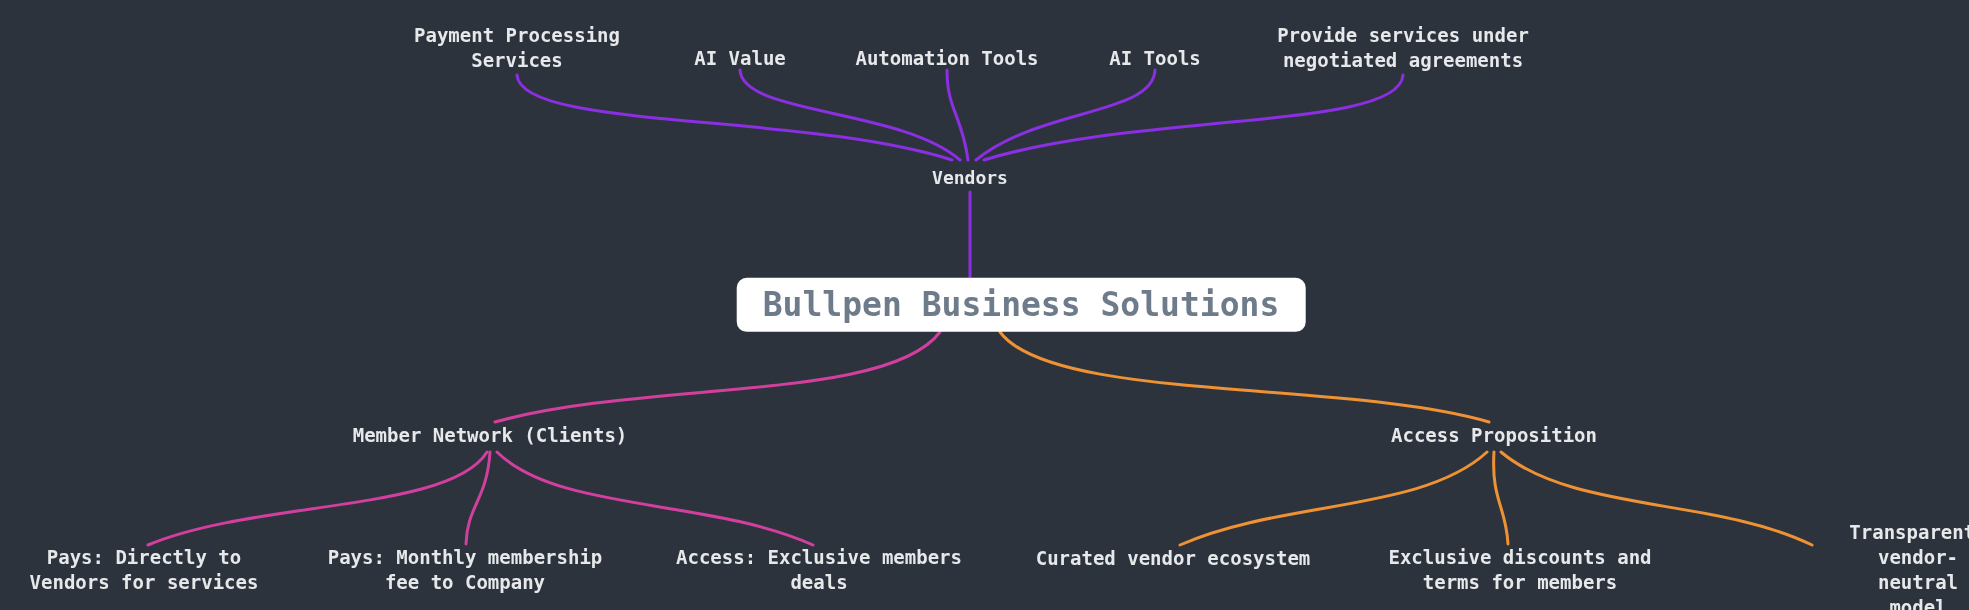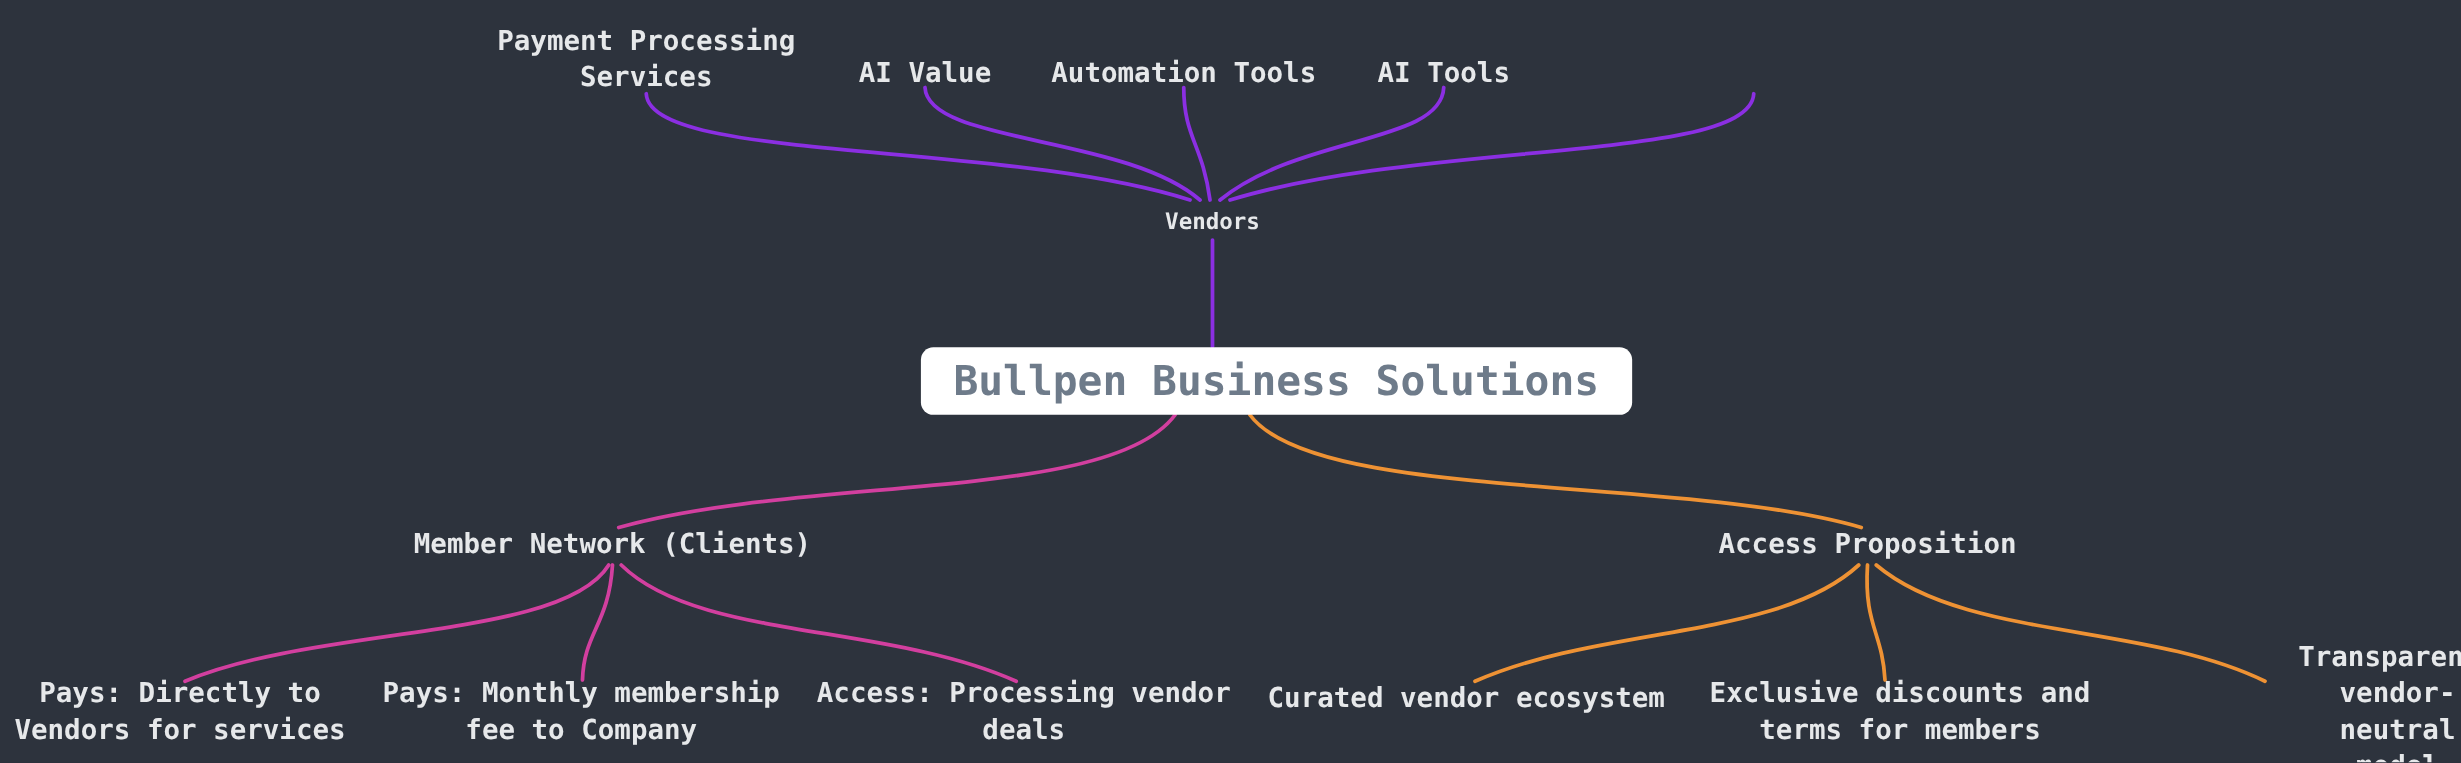--- a/index.html
+++ b/index.html
@@ -34,21 +34,21 @@
     stroke-linecap: round;
   }
   .edge-vendor { stroke: var(--vendor-branch); }
   .edge-member { stroke: var(--member-branch); }
   .edge-value  { stroke: var(--value-branch); }
   .node {
     position: absolute;
     transform: translate(-50%, -50%);
     color: var(--text);
     font-weight: bold;
-    font-size: 22px;
+    font-size: 19px;
     line-height: 1.32;
     text-align: center;
     white-space: pre-line;
   }
   .node.small {
     font-size: 18px;
   }
   .node.root {
     background: var(--root-bg);
     color: var(--root-text);
@@ -82,31 +82,33 @@
     <path class="edge-value" d="M 1487 452 C 1422 512 1282 500 1180 545"></path>
     <path class="edge-value" d="M 1494 452 C 1491 500 1506 506 1508 544"></path>
     <path class="edge-value" d="M 1501 452 C 1572 512 1716 498 1812 545"></path>
   </svg>
 
   <div class="node" style="left:517px; top:48px;">Payment Processing
 Services</div>
   <div class="node" style="left:740px; top:59px;">AI Value</div>
   <div class="node" style="left:947px; top:59px;">Automation Tools</div>
   <div class="node" style="left:1155px; top:59px;">AI Tools</div>
+  <div class="node" style="left:1403px; top:48px;">Provide services under
+negotiated agreements</div>
 
   <div class="node small" style="left:970px; top:178px;">Vendors</div>
 
   <div class="node root" style="left:1021px; top:305px;">Bullpen Business Solutions</div>
 
   <div class="node" style="left:490px; top:436px;">Member Network (Clients)</div>
   <div class="node" style="left:144px; top:570px;">Pays: Directly to
 Vendors for services</div>
   <div class="node" style="left:465px; top:570px;">Pays: Monthly membership
 fee to Company</div>
-  <div class="node" style="left:819px; top:570px;">Access: Processing vendor
+  <div class="node" style="left:819px; top:570px;">Access: Exclusive members
 deals</div>
 
   <div class="node" style="left:1494px; top:436px;">Access Proposition</div>
   <div class="node" style="left:1173px; top:559px;text-align:right;">Curated vendor ecosystem</div>
   <div class="node" style="left:1520px; top:570px;">Exclusive discounts and
 terms for members</div>
   <div class="node" style="left:1890px; top:570px;margin-left:28px;">Transparent,
 vendor-neutral model</div>
 
 </div>

